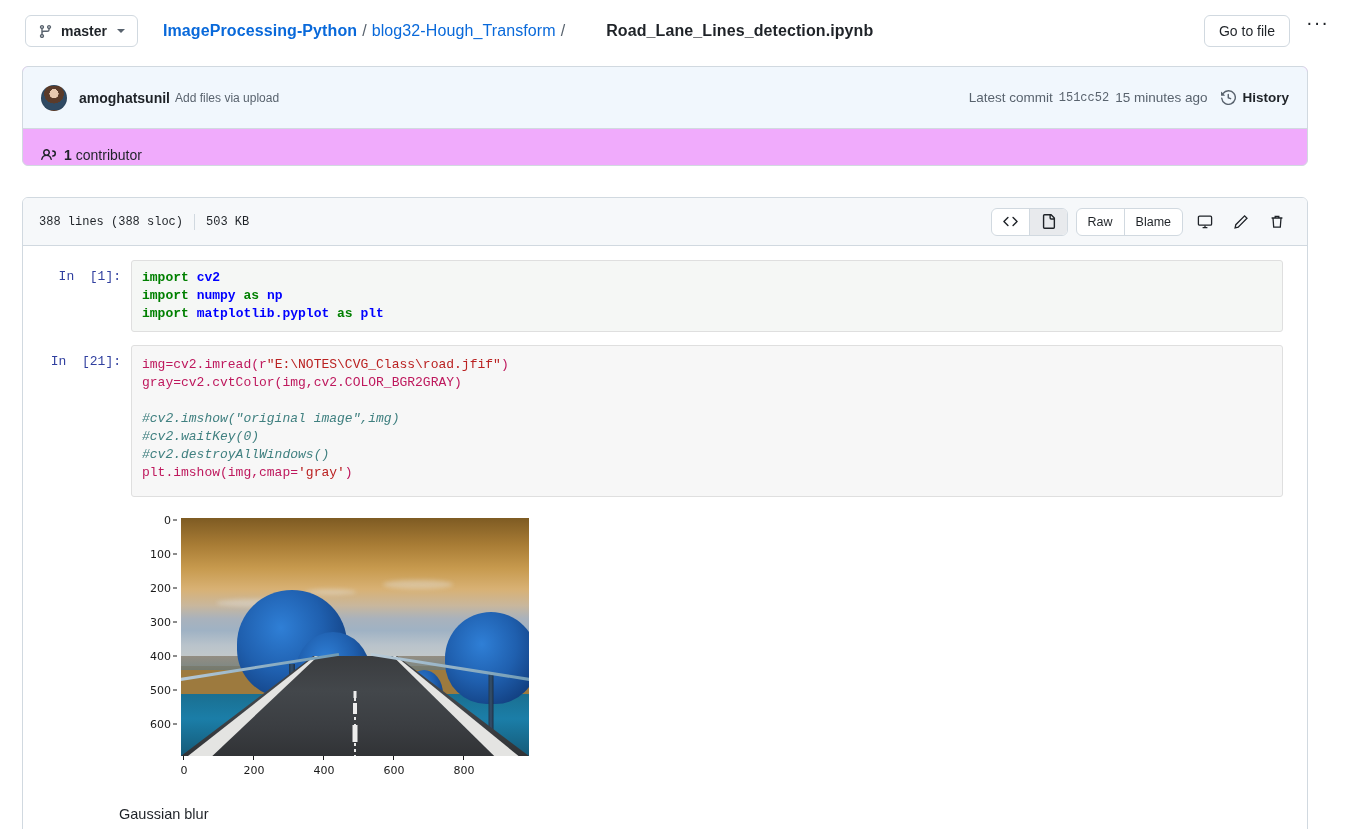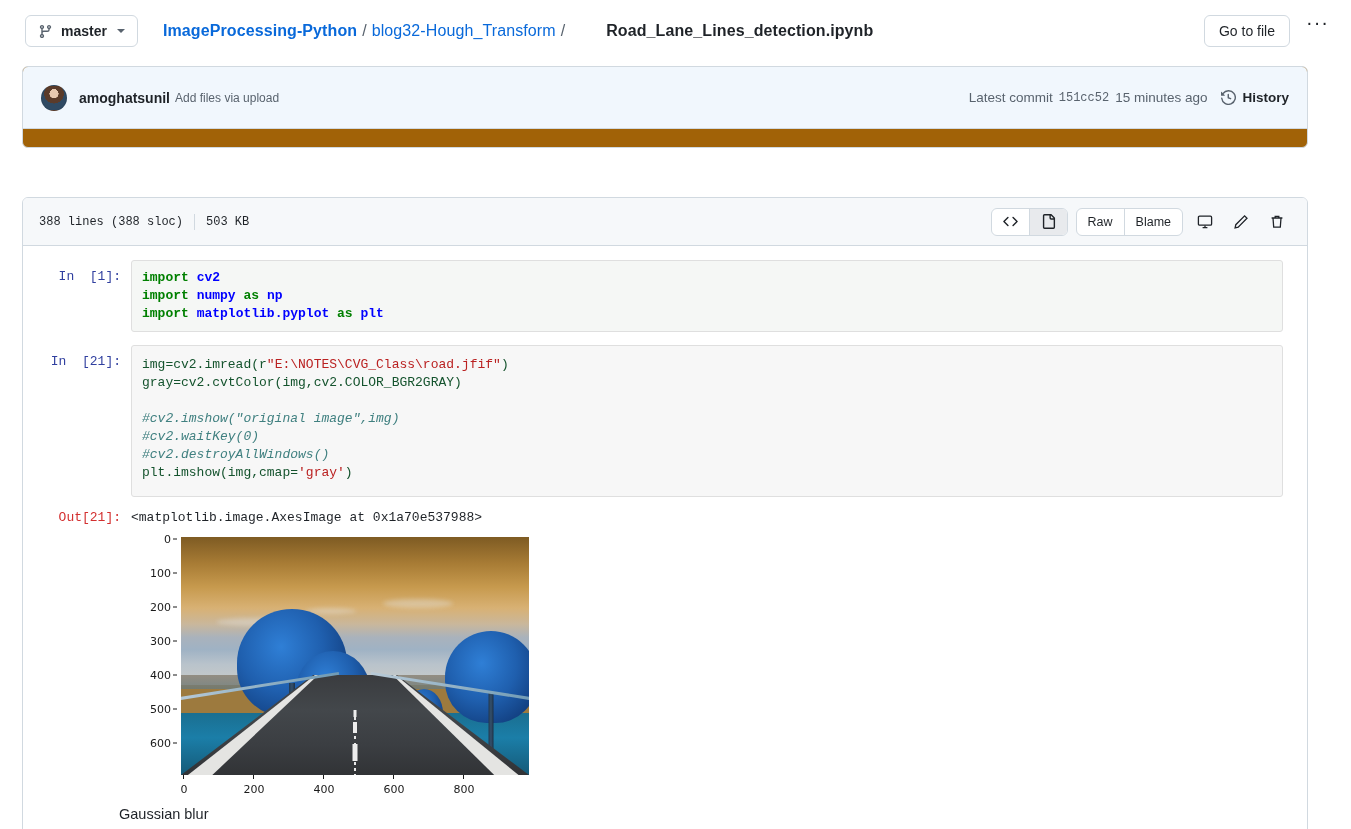--- a/index.html
+++ b/index.html
@@ -46,23 +46,23 @@
     border: 1px solid #d1d9e0; border-radius: 6px; background: #ffffff;
     font-size: 14px; color: #1f2328; cursor: pointer;
   }
   .kebab {
     font-size: 20px; color: #1f2328; letter-spacing: 1px;
     cursor: pointer; line-height: 14px; padding: 0 2px 8px 2px;
   }
 
   
   .commit-box {
-    position: absolute; left: 22px; top: 66px; width: 1286px; height: 82px;
+    position: absolute; left: 22px; top: 66px; width: 1286px; height: 100px;
     border: 1px solid #d1d9e0; border-radius: 6px; overflow: hidden;
-    background: #a16207;
+    background: #f0abfc;
   }
   .commit-head {
     height: 62px; background: #f1f7fd; border-bottom: 1px solid #d1d9e0;
     display: flex; align-items: center; padding: 0 18px;
   }
   .avatar {
     width: 26px; height: 26px; border-radius: 50%;
     background: radial-gradient(circle at 50% 32%, #e8c9b0 0 22%, #5a3b2a 23% 48%, #2f4a63 49% 100%);
     border: 1px solid rgba(0,0,0,.08); flex: none;
   }
@@ -130,21 +130,21 @@
     padding: 8px 10px; font-family: "Liberation Mono", monospace;
     font-size: 13px; line-height: 18px; white-space: pre; overflow: hidden;
   }
   .cell.c1 { background: #f5f7f5; }
   .cell.c2 { background: #f7f7f7; }
   .k-import { color: #008000; font-weight: 700; }
   .k-mod { color: #0000ff; font-weight: 700; }
   .k-as { color: #008000; font-weight: 700; text-align: right; }
   .k-str { color: #ba2121; }
   .k-com { color: #408080; font-style: italic; }
-  .k-plain { color: #14532d; }
+  .k-plain { color: #be185d; }
   .out-text {
     flex: 1 1 auto; padding-top: 8px;
     font-family: "Liberation Mono", monospace; font-size: 13px; color: #1f2328;
     white-space: pre;
   }
 
   
   .fig-wrap { display: flex; }
   .fig-spacer { width: 84px; flex: none; }
   .figure { position: relative; width: 430px; height: 262px; margin-top: 8px; }
@@ -367,24 +367,20 @@
         <div class="prompt">In  [21]:</div>
         <div class="cell c2" style="padding:10px 10px 14px 10px"><span class="k-plain">img=cv2.imread(r</span><span class="k-str">"E:\NOTES\CVG_Class\road.jfif"</span><span class="k-plain">)</span>
 <span class="k-plain">gray=cv2.cvtColor(img,cv2.COLOR_BGR2GRAY)</span>
 <span class="k-plain"></span>
 <span class="k-com">#cv2.imshow("original image",img)</span>
 <span class="k-com">#cv2.waitKey(0)</span>
 <span class="k-com">#cv2.destroyAllWindows()</span>
 <span class="k-plain">plt.imshow(img,cmap=</span><span class="k-str">'gray'</span><span class="k-plain">)</span></div>
       </div>
 
-      <div class="nb-row" style="margin-bottom:4px">
-        <div class="prompt out" style="padding-top:0">Out[21]:</div>
-        <div class="out-text" style="padding-top:0">&lt;matplotlib.image.AxesImage at 0x1a70e537988&gt;</div>
-      </div>
 
       <div class="fig-wrap">
         <div class="fig-spacer"></div>
         <div class="figure">
 
           <div class="yaxis">
             <div class="ytick" style="top:2px">0</div>
             <div class="ytick" style="top:36px">100</div>
             <div class="ytick" style="top:70px">200</div>
             <div class="ytick" style="top:104px">300</div>

